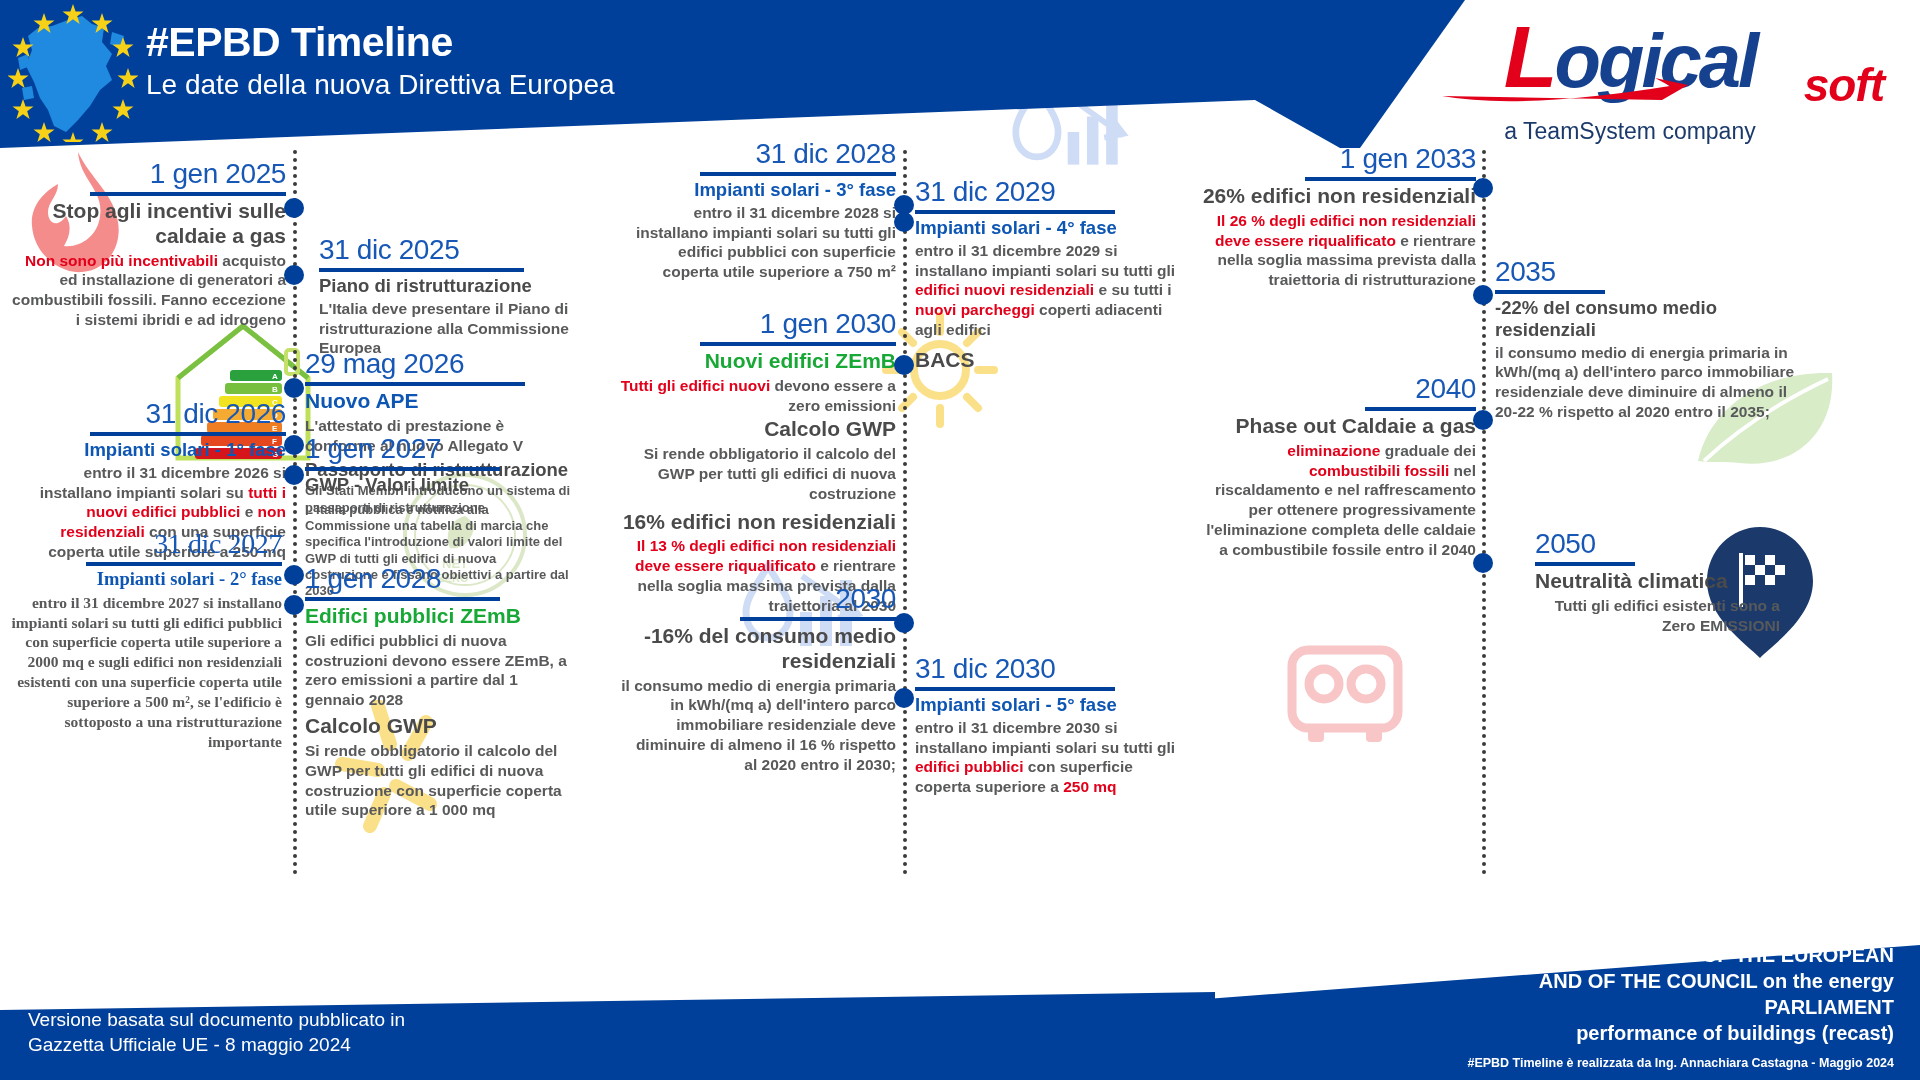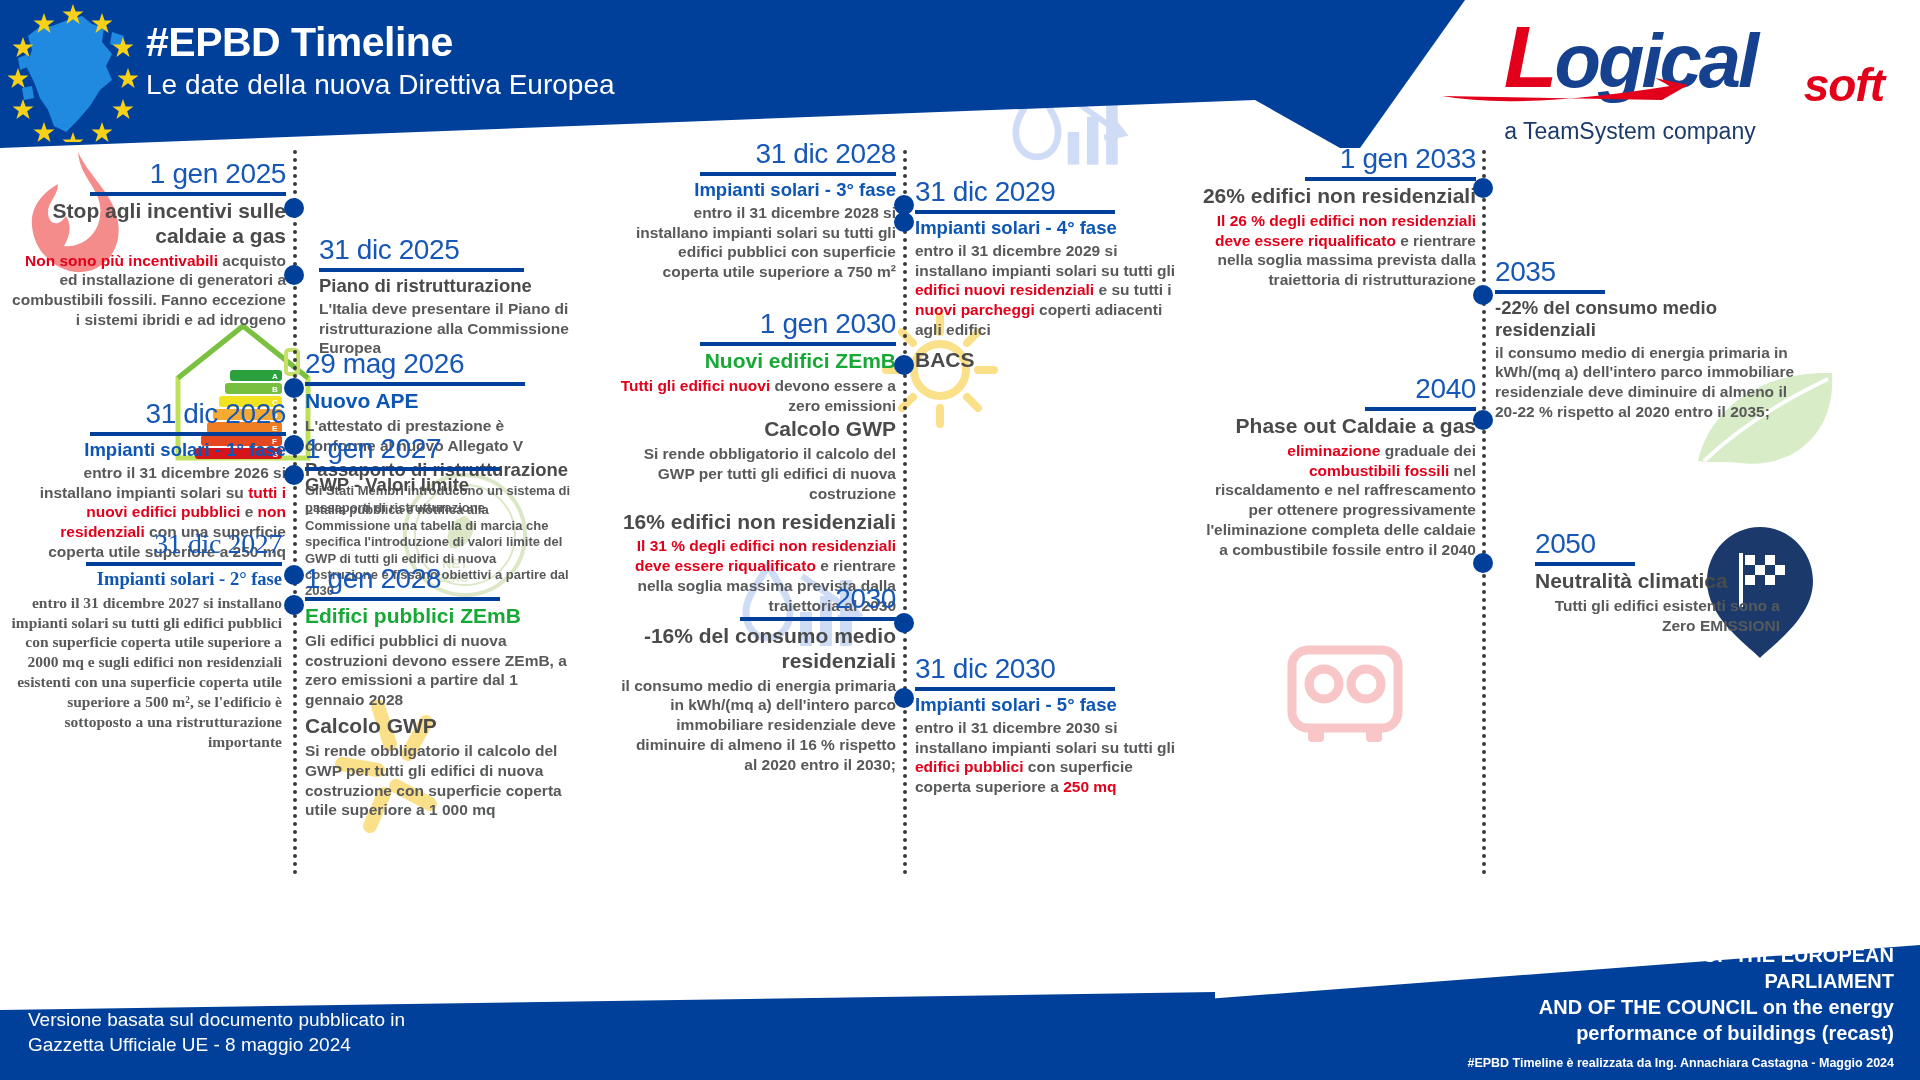--- a/index.html
+++ b/index.html
@@ -332,21 +332,21 @@
 <div class="dot" style="left:894px; top:195px;"></div>
 
 <div class="entry ralign" style="left:620px; top:310px; width:276px;">
   <div class="date">1 gen 2030</div>
   <div class="date-rule" style="margin-left:80px;"></div>
   <div class="head green big">Nuovi edifici ZEmB</div>
   <div class="body"><span class="r">Tutti gli edifici nuovi</span><span> devono essere a zero emissioni</span></div>
   <div class="head dark big" style="margin-top:2px">Calcolo GWP</div>
   <div class="body"><span>Si rende obbligatorio il calcolo del GWP per tutti gli edifici  di nuova costruzione</span></div>
   <div class="head dark big" style="margin-top:6px">16% edifici non residenziali</div>
-  <div class="body"><span class="r">Il 31 % degli edifici non residenziali deve essere riqualificato</span><span> e rientrare nella soglia massima prevista dalla traiettoria al 2030</span></div>
+  <div class="body"><span class="r">Il 13 % degli edifici non residenziali deve essere riqualificato</span><span> e rientrare nella soglia massima prevista dalla traiettoria al 2030</span></div>
 </div>
 <div class="dot" style="left:894px; top:355px;"></div>
 
 <div class="entry ralign" style="left:620px; top:585px; width:276px;">
   <div class="date">2030</div>
   <div class="date-rule" style="margin-left:120px;"></div>
   <div class="head dark big">-16% del consumo medio residenziali</div>
   <div class="body"><span>il consumo medio di energia primaria in kWh/(mq a) dell'intero parco immobiliare residenziale deve diminuire di almeno il 16 % rispetto al 2020 entro il 2030;</span></div>
 </div>
 <div class="dot" style="left:894px; top:613px;"></div>
@@ -406,18 +406,18 @@
 <div id="footer-left"></div>
 <div id="footer-left-text">
   <div>Versione basata sul documento pubblicato in</div>
   <div>Gazzetta Ufficiale UE - 8 maggio 2024</div>
 </div>
 
 <div id="footer-right"></div>
 <div id="footer-right-inner">
   <div id="footer-right-title">
     <div>DIRECTIVE OF THE EUROPEAN</div>
+    <div>AND OF THE COUNCIL on the energy</div>
     <div>PARLIAMENT</div>
-    <div>AND OF THE COUNCIL on the energy</div>
     <div>performance of buildings (recast)</div>
   </div>
   <div id="footer-credit">#EPBD Timeline è realizzata da Ing. Annachiara Castagna - Maggio 2024</div>
 </div>
 
 </body></html>

